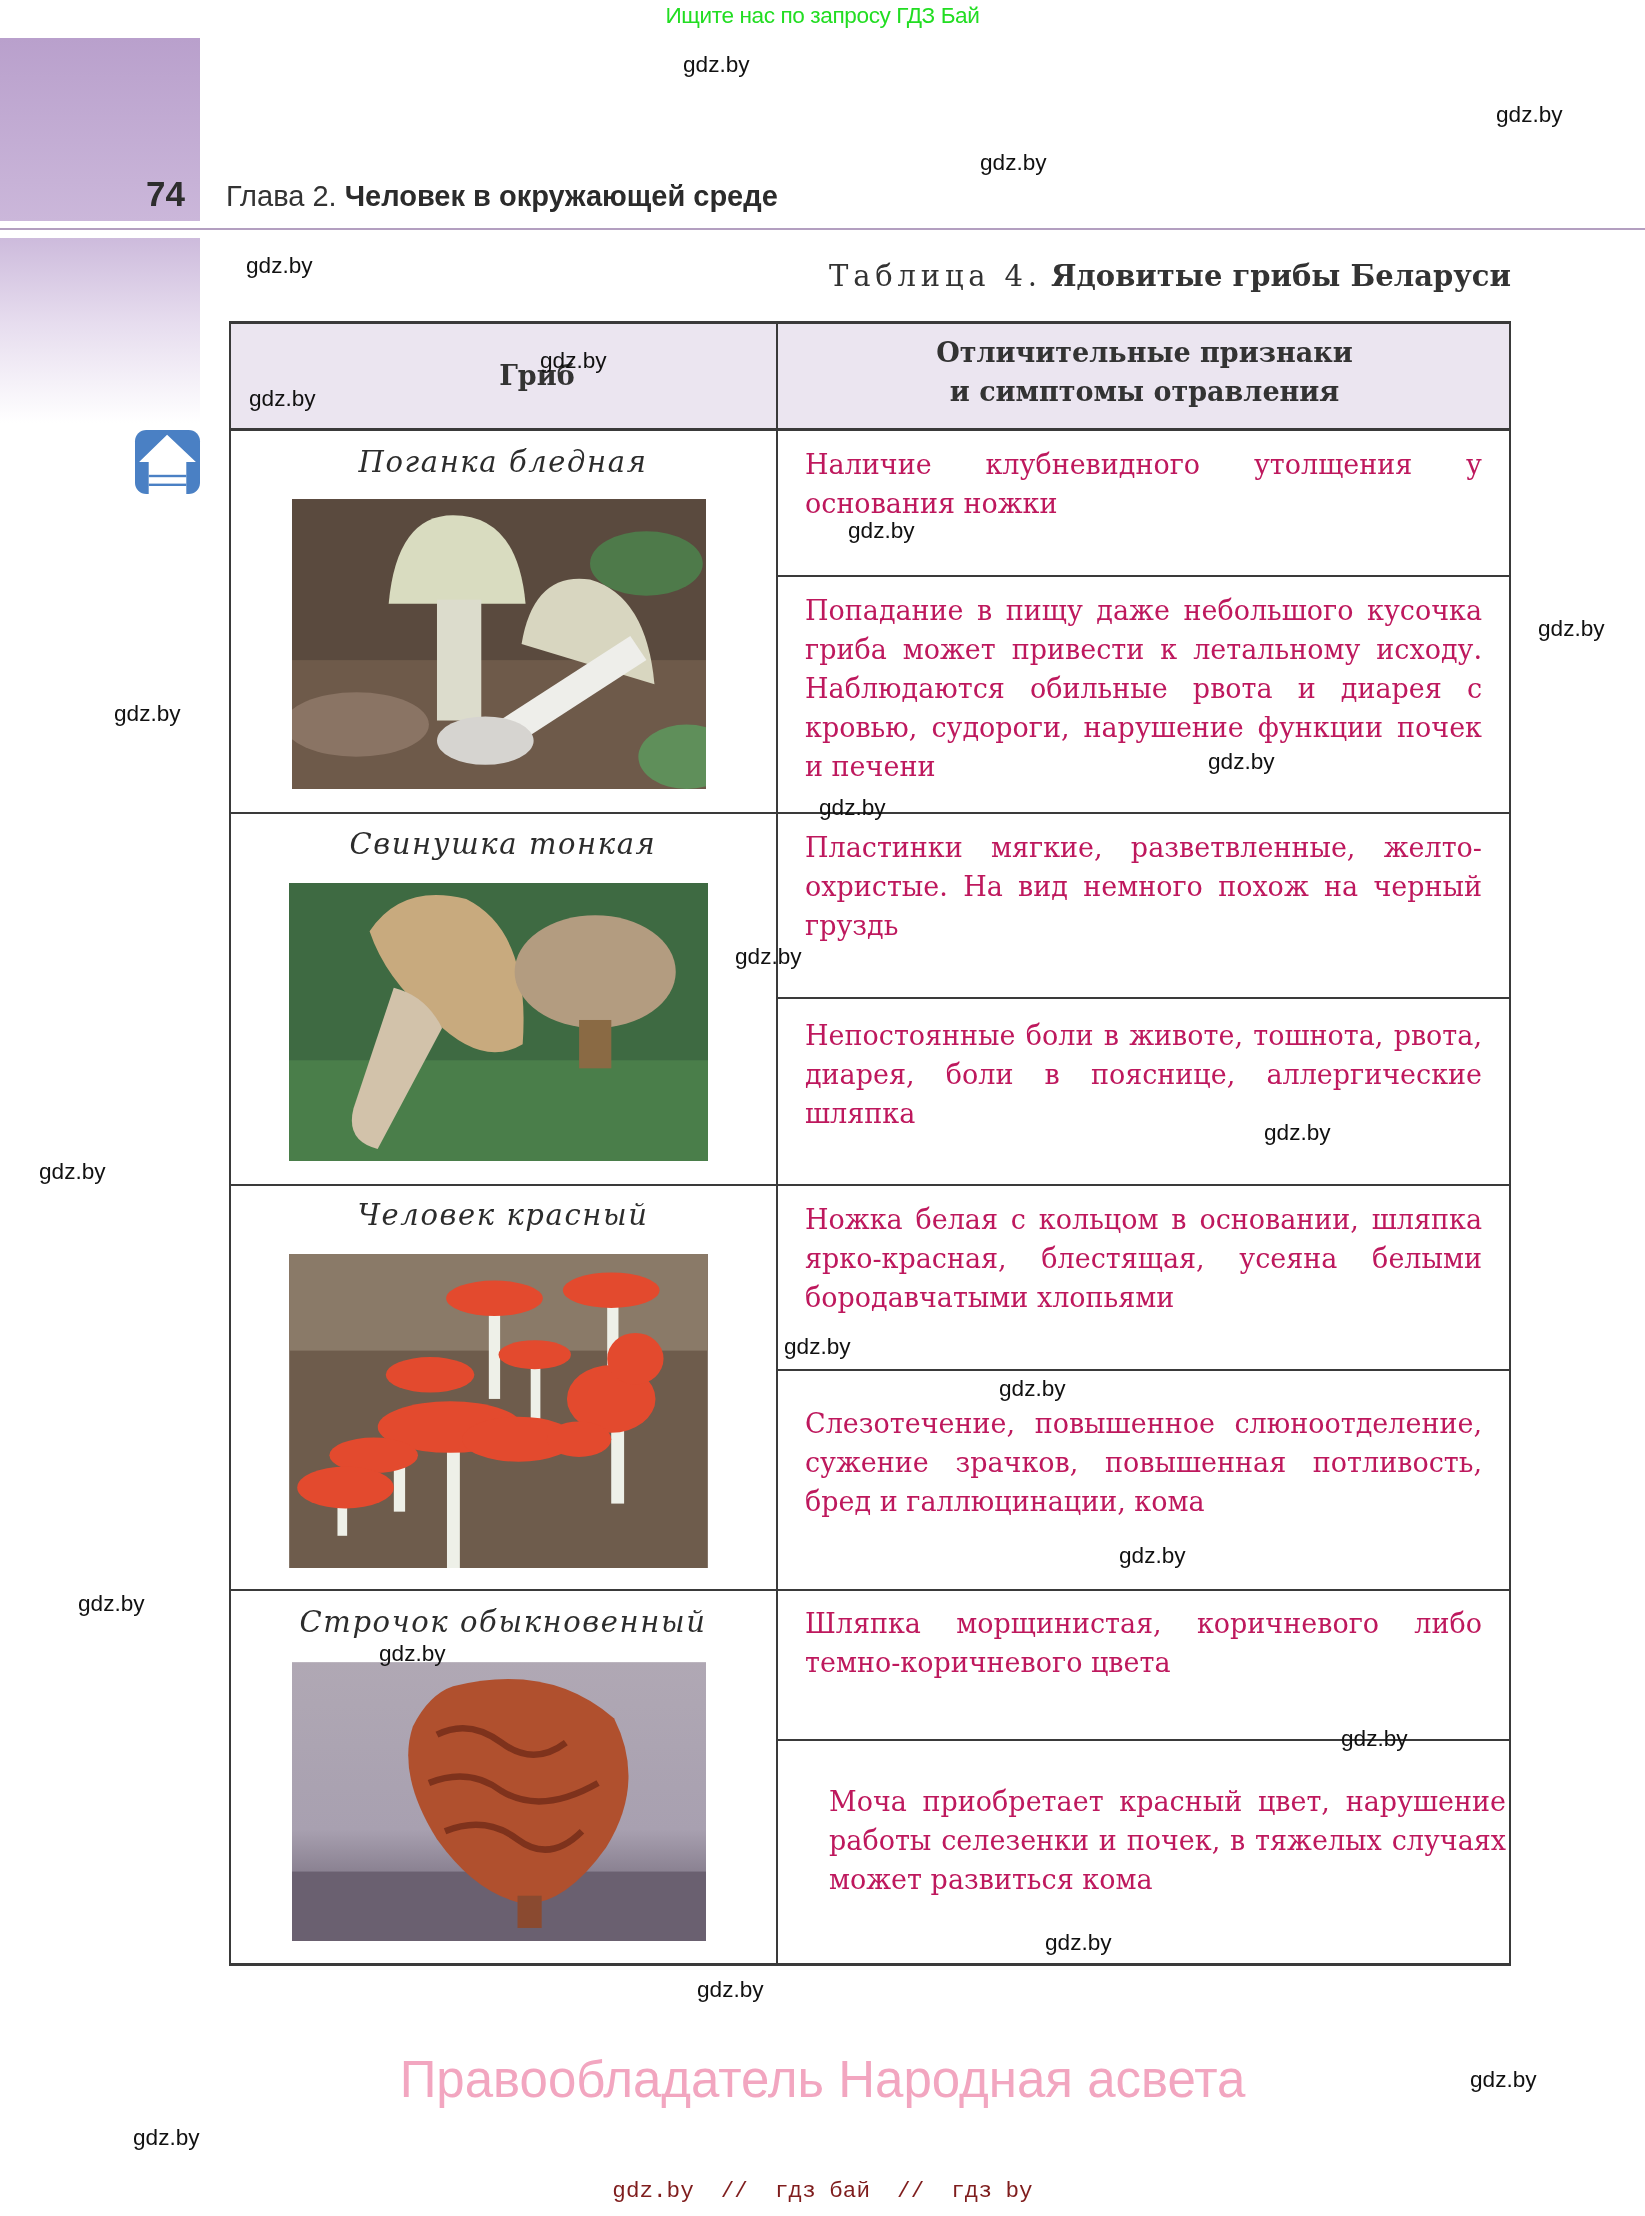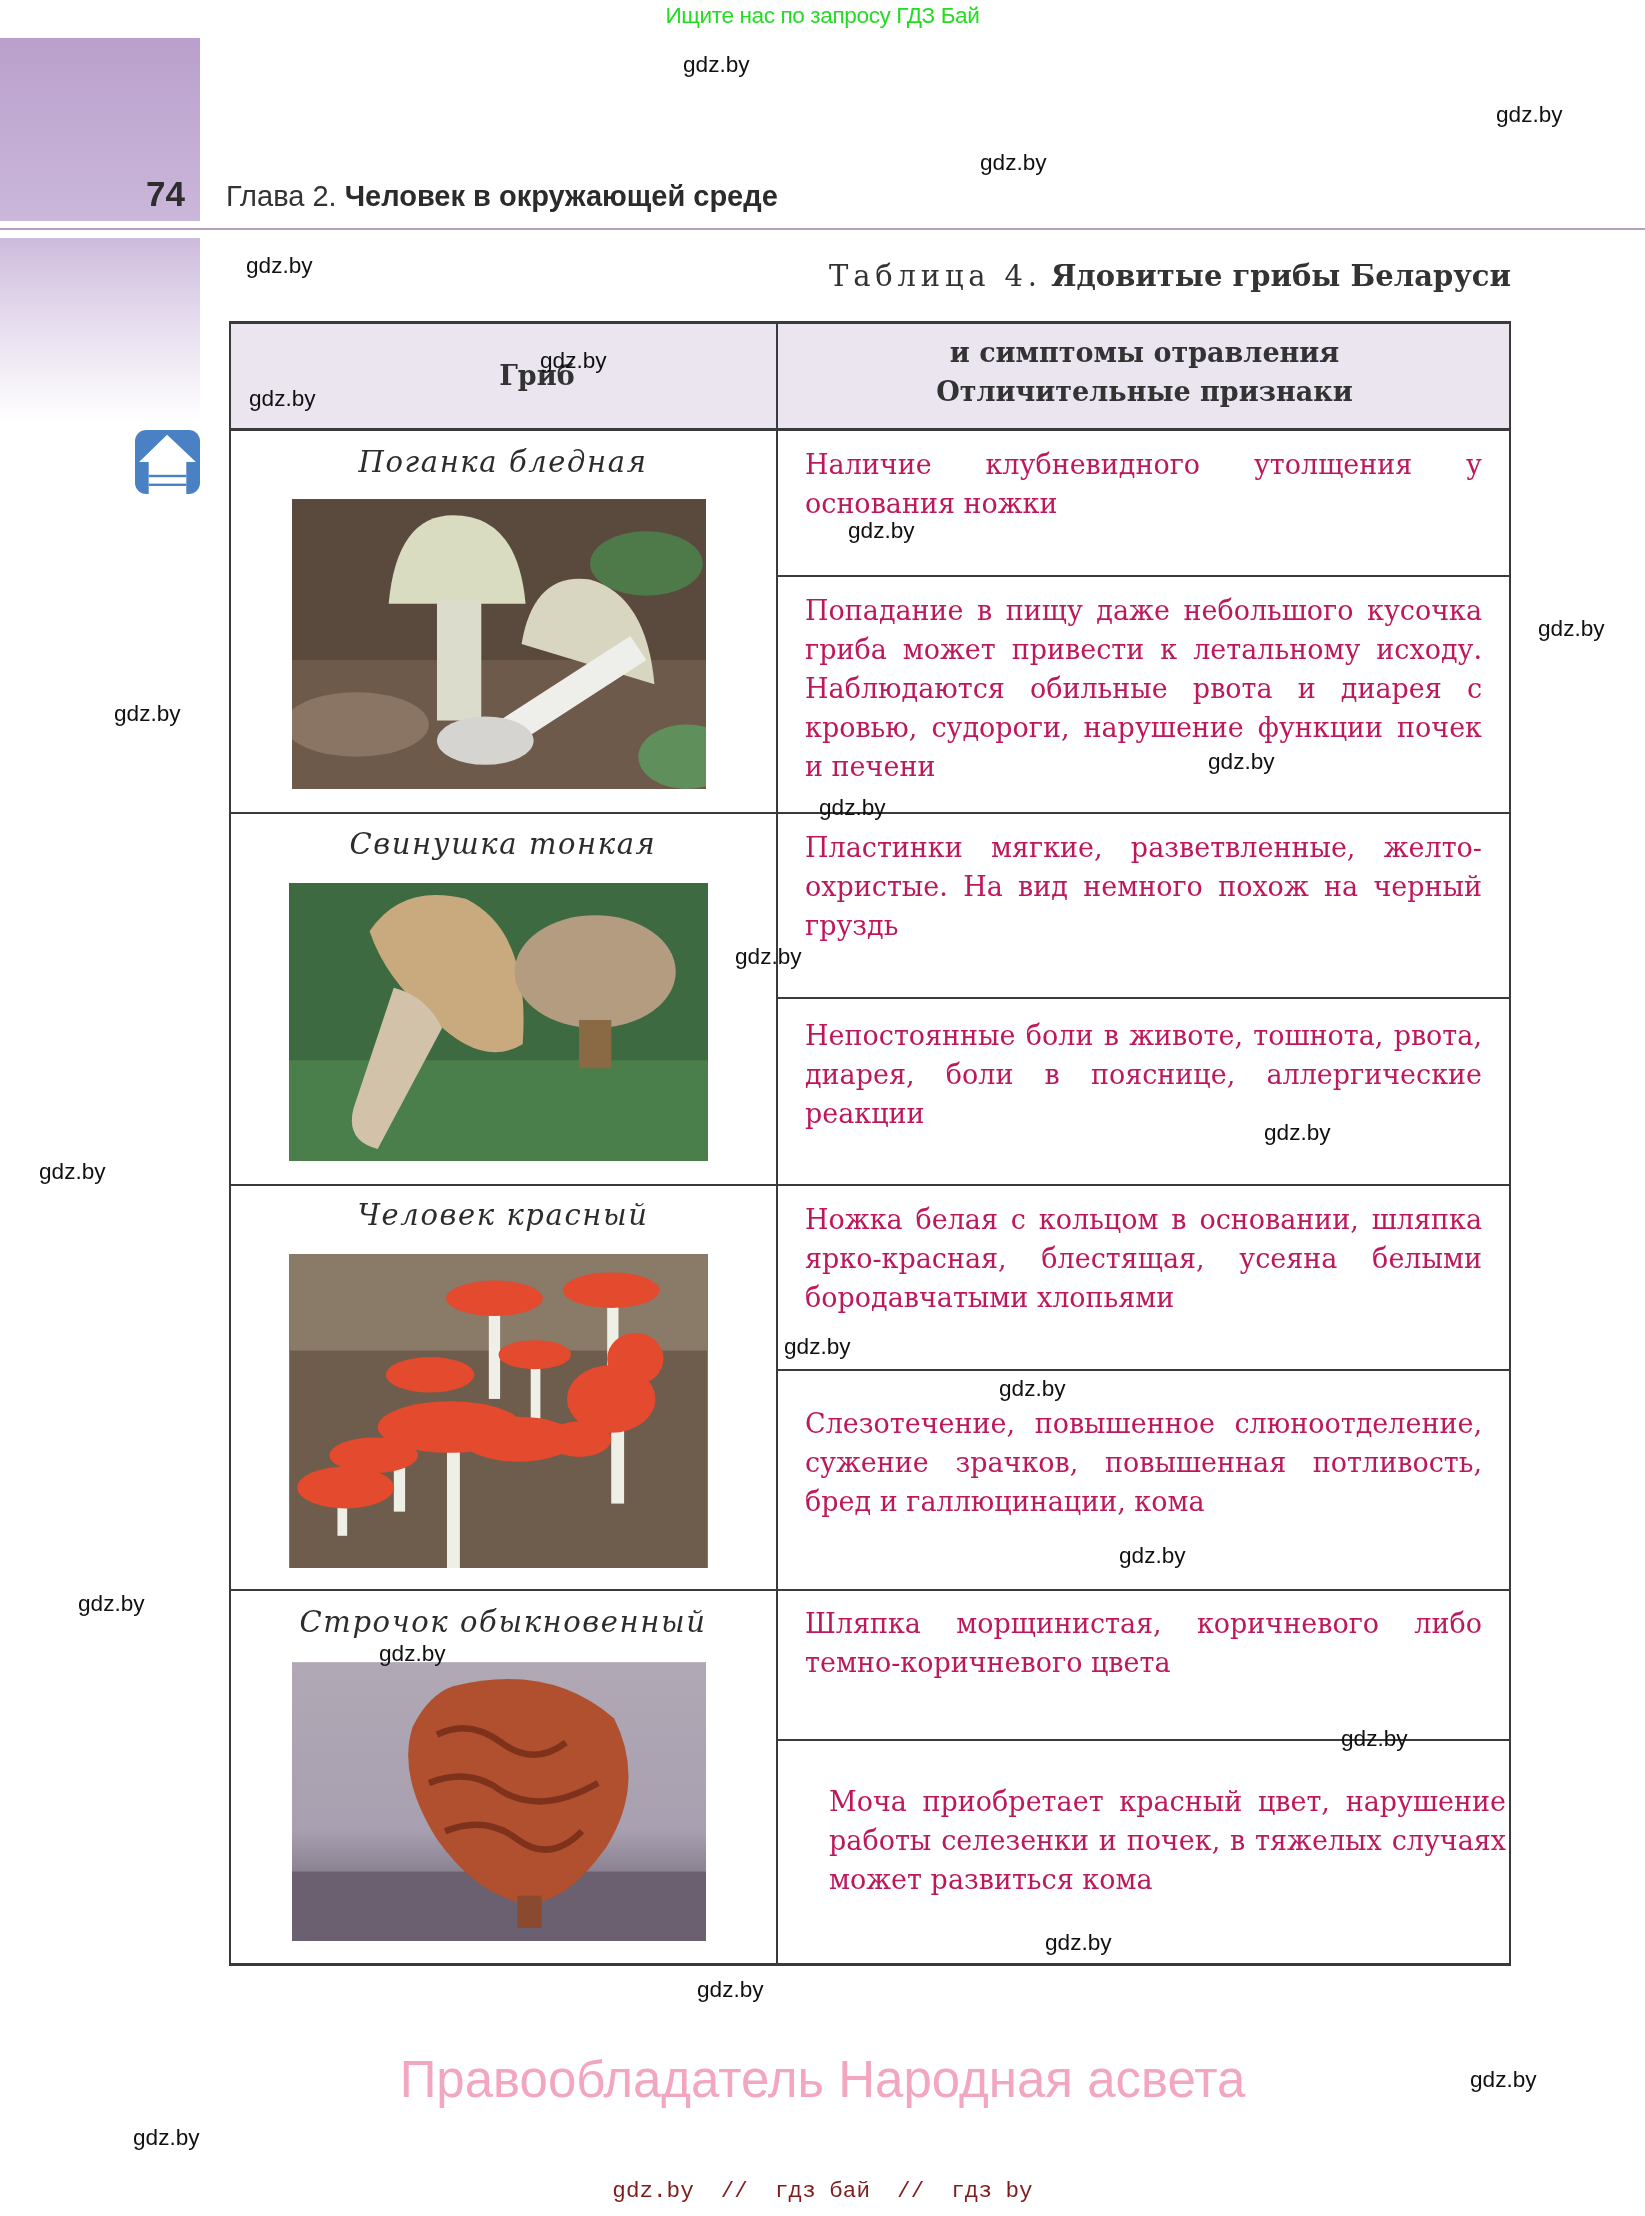--- a/index.html
+++ b/index.html
@@ -114,22 +114,22 @@
   <span class="spaced">Таблица 4.</span>
   <span class="bold">Ядовитые грибы Беларуси</span>
 </div>
 
 <div class="abs table"></div>
 <div class="abs thead"></div>
 <div class="abs vline"></div>
 
 <div class="abs th" style="left:229px; width:616px; top:356px;">Гриб</div>
 <div class="abs th" style="left:778px; width:733px; top:333px;">
+  <div>Отличительные признаки</div>
   <div>и симптомы отравления</div>
-  <div>Отличительные признаки</div>
 </div>
 
 <div class="abs hline thick" style="top:428px;"></div>
 <div class="abs hline sub" style="top:575px;"></div>
 <div class="abs hline" style="top:812px;"></div>
 <div class="abs hline sub" style="top:997px;"></div>
 <div class="abs hline" style="top:1184px;"></div>
 <div class="abs hline sub" style="top:1369px;"></div>
 <div class="abs hline" style="top:1589px;"></div>
 <div class="abs hline sub" style="top:1739px;"></div>
@@ -157,21 +157,21 @@
   <svg width="419" height="278" viewBox="0 0 520 345">
     <rect width="520" height="345" fill="#3e6a42"></rect>
     <rect x="0" y="220" width="520" height="125" fill="#4a7e4a"></rect>
     <path d="M100 60 Q140 0 220 20 Q300 60 290 200 Q240 230 180 170 Q120 120 100 60 Z" fill="#c8aa7e"></path>
     <path d="M130 130 Q170 140 190 180 L110 330 Q70 320 80 280 Z" fill="#d2c2aa"></path>
     <ellipse cx="380" cy="110" rx="100" ry="70" fill="#b39c80"></ellipse>
     <rect x="360" y="170" width="40" height="60" fill="#8a6a44"></rect>
   </svg>
 </div>
 <div class="abs desc" style="top:828px;">Пластинки мягкие, разветвленные, желто-охристые. На вид немного похож на черный груздь</div>
-<div class="abs desc" style="top:1016px;">Непостоянные боли в животе, тошнота, рвота, диарея, боли в пояснице, аллергические реакции</div>
+<div class="abs desc" style="top:1016px;">Непостоянные боли в животе, тошнота, рвота, диарея, боли в пояснице, аллергические шляпка</div>
 
 <div class="abs name" style="top:1198px;">Человек красный</div>
 <div class="abs photo" style="left:289px; top:1254px; width:419px; height:314px;">
   <svg width="419" height="314" viewBox="0 0 520 390">
     <rect width="520" height="390" fill="#6e5c4c"></rect>
     <rect x="0" y="0" width="520" height="120" fill="#8a7a68"></rect>
     <g fill="#eef0e8">
       <rect x="248" y="60" width="14" height="120"></rect>
       <rect x="395" y="50" width="14" height="160"></rect>
       <rect x="300" y="130" width="12" height="80"></rect>

